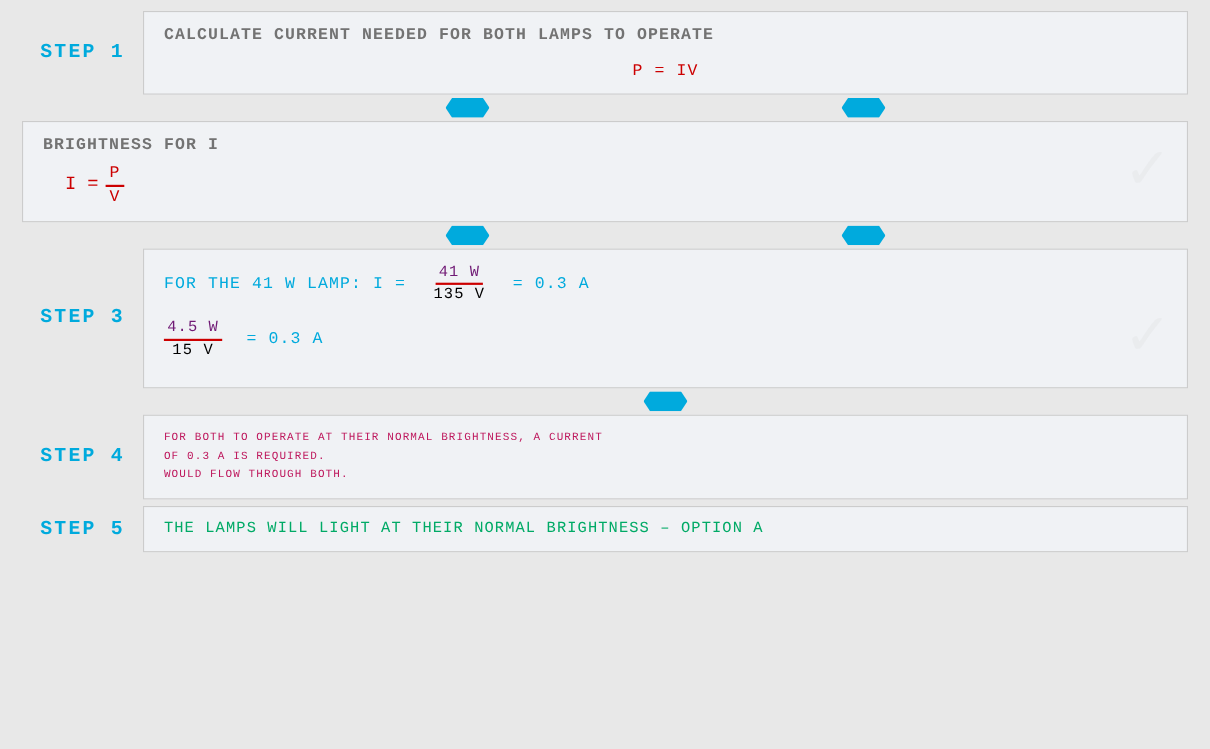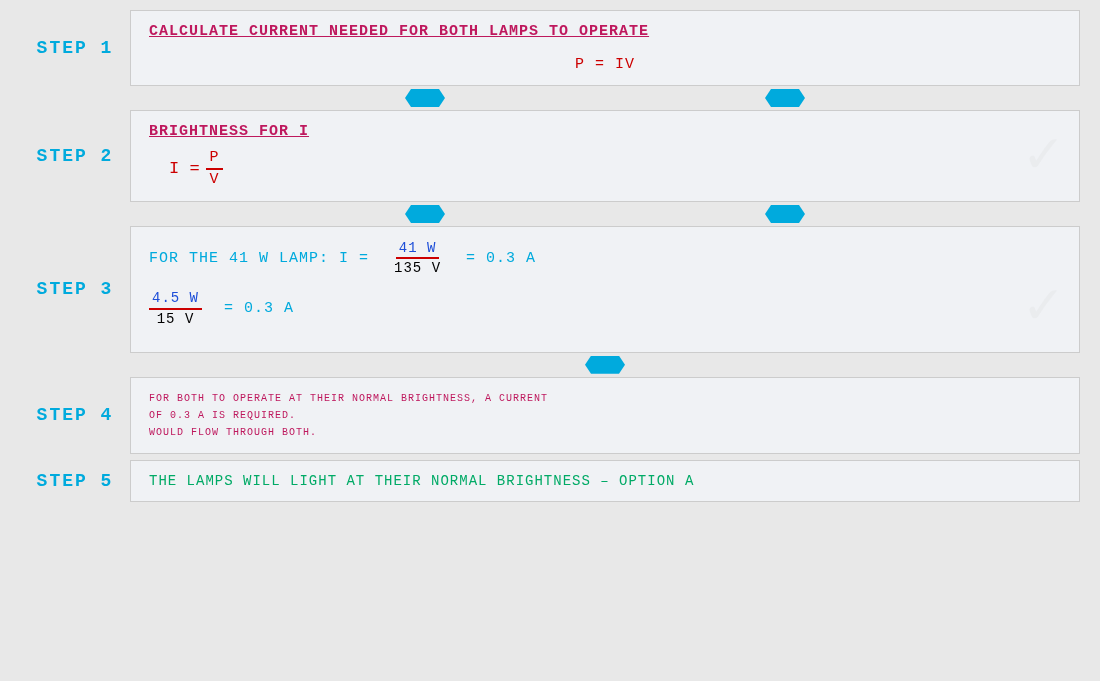--- a/index.html
+++ b/index.html
@@ -37,23 +37,22 @@
       flex: 1;
       background: #f0f2f5;
       border: 1px solid #ccc;
       padding: 12px 18px;
       position: relative;
     }
 
     .step-title {
       font-size: 15px;
       font-weight: bold;
-      color: #be185d;
-      letter-spacing: 1px;
-      text-decoration: underline;
+      color: #737373;
+      letter-spacing: 1px;
     }
 
     .formula-center {
       text-align: center;
       color: #cc0000;
       font-size: 15px;
       margin-top: 16px;
       letter-spacing: 1px;
     }
 
@@ -96,21 +95,21 @@
       margin-bottom: 12px;
       gap: 22px;
     }
 
     .step3-line:last-child {
       margin-bottom: 0;
     }
 
     .fraction-blue .numer {
       border-bottom: 2px solid #cc0000;
-      color: #1d4ed8;
+      color: #701a75;
       padding: 0 3px;
       line-height: 1.3;
       font-size: 14px;
     }
 
     .fraction-blue .denom {
       color: #000000;
       padding: 0 3px;
       line-height: 1.3;
       font-size: 14px;
@@ -176,23 +175,20 @@
     <div class="formula-center">P = IV</div>
   </div>
 </div>
 
 <div class="arrow-row">
   <div class="arrow-down"></div>
   <div class="arrow-down"></div>
 </div>
 
 <div class="step-row">
-  <div class="step-label">
-    <span>STEP  2</span>
-  </div>
   <div class="step-box">
     <div class="step-title">BRIGHTNESS  FOR  I</div>
     <div class="rearrange-formula">
       <span>I =</span>
       <span class="fraction">
         <span class="numer">P</span>
         <span class="denom">V</span>
       </span>
     </div>
     <div class="watermark">✓</div>

